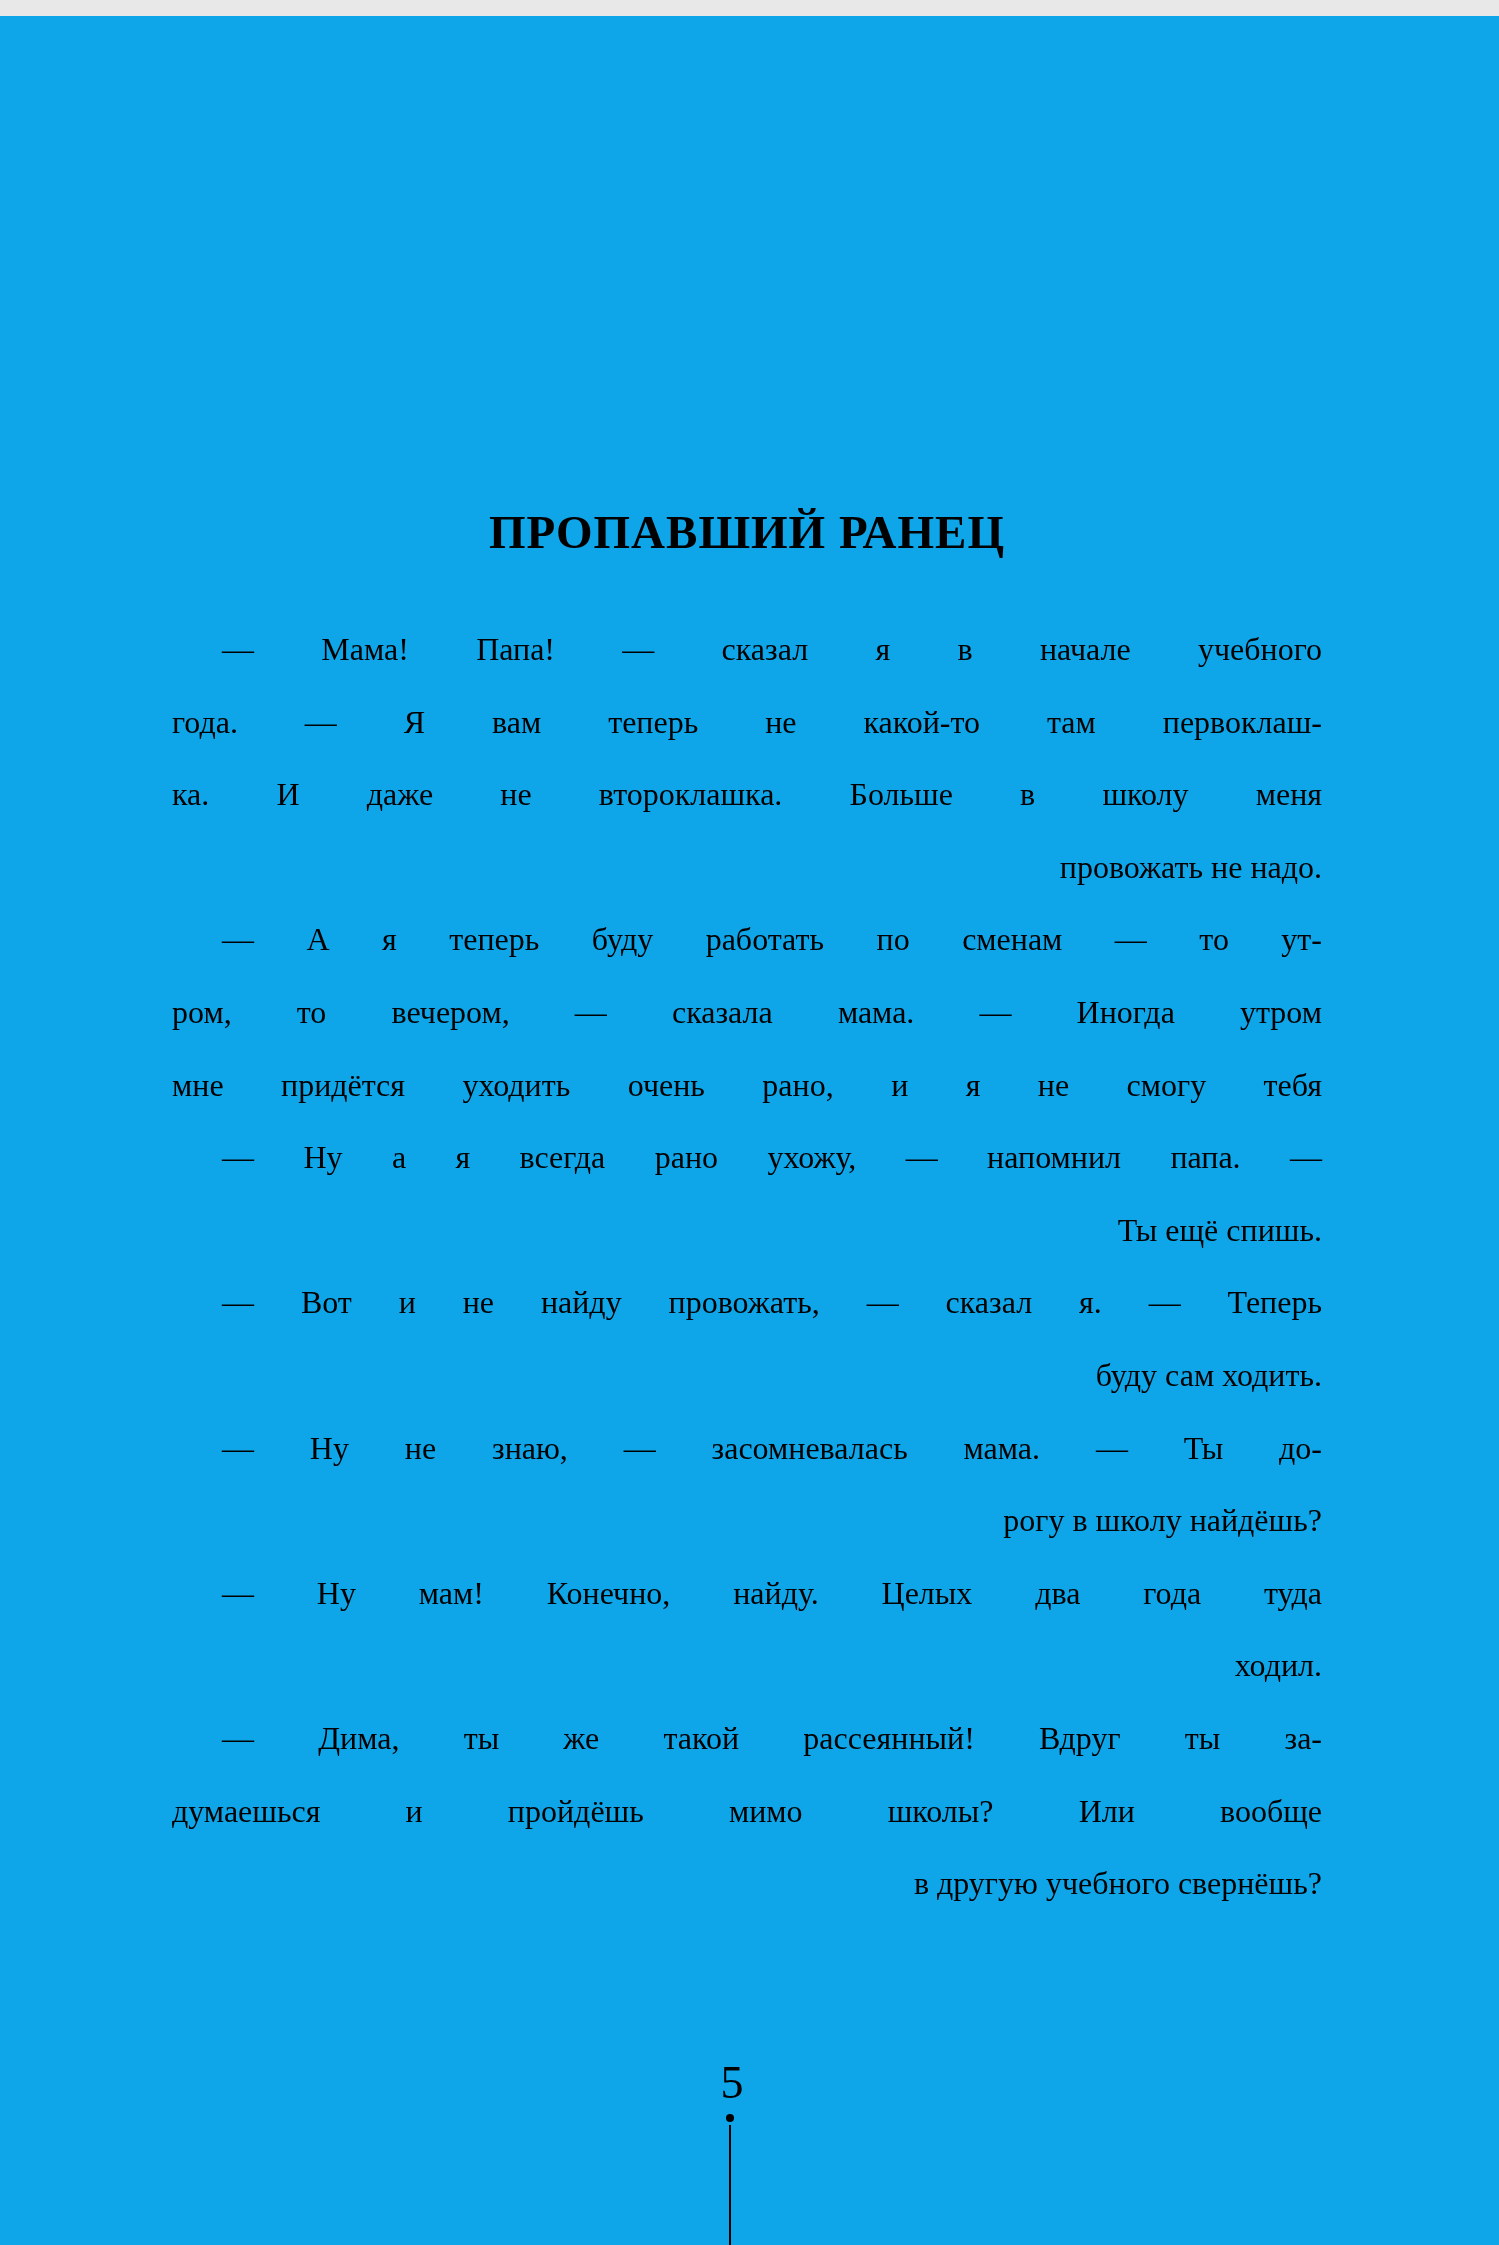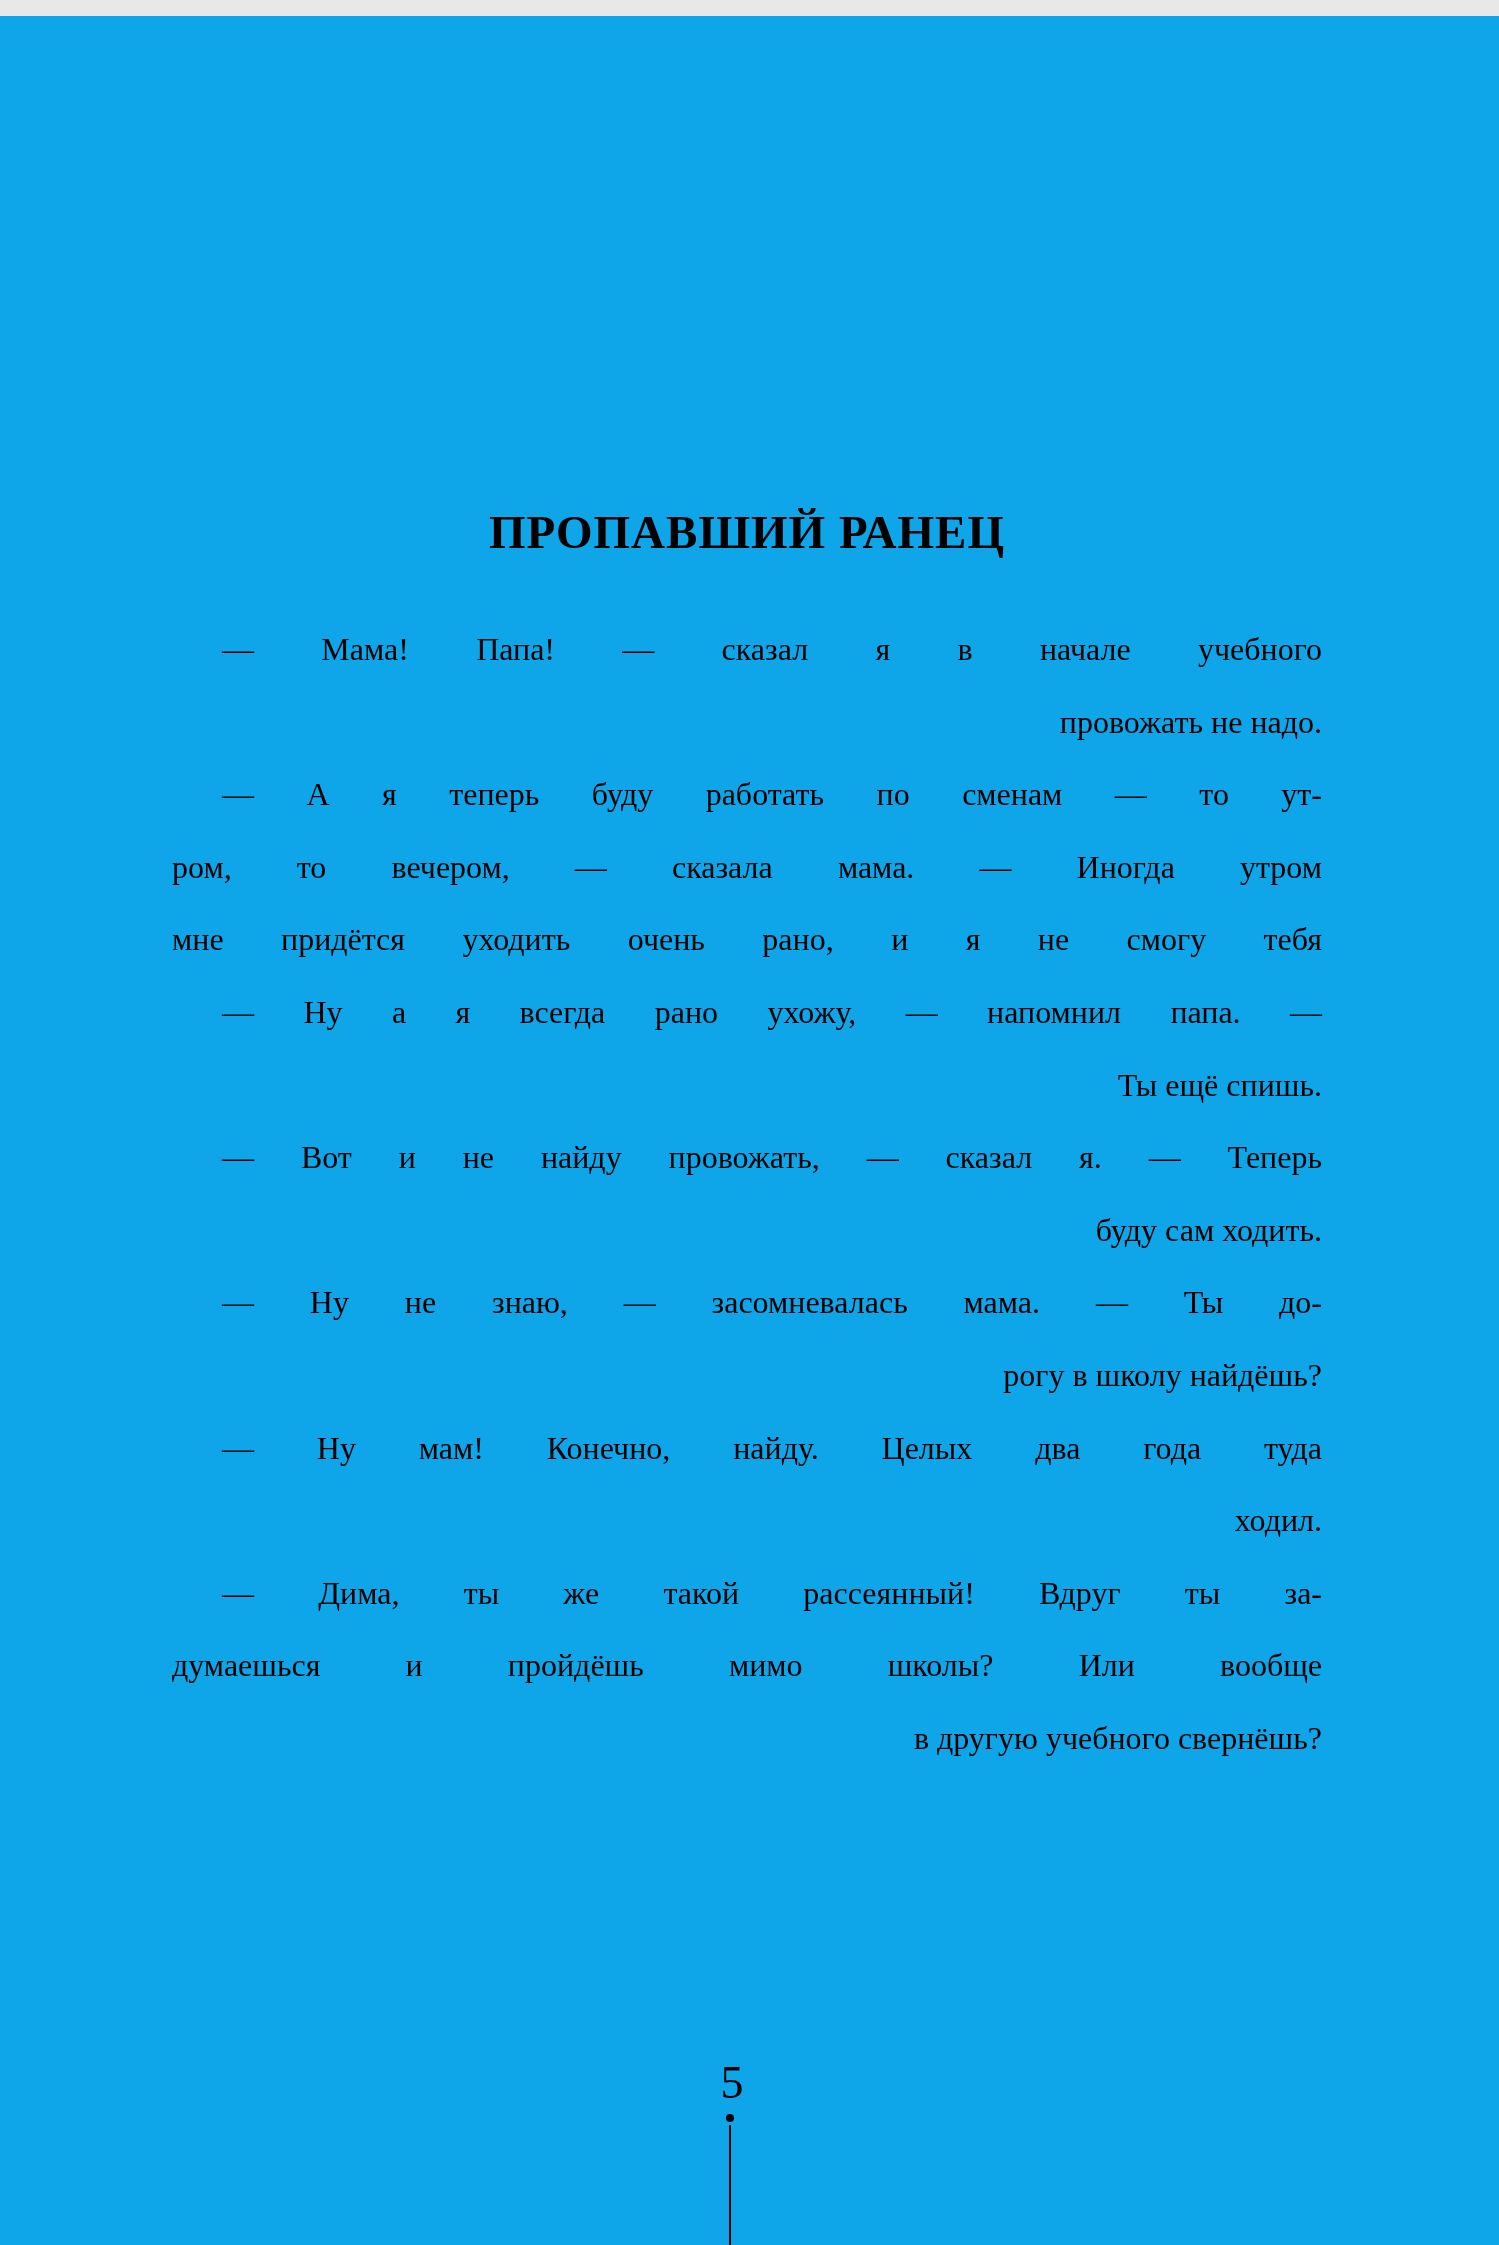--- a/index.html
+++ b/index.html
@@ -82,20 +82,22 @@
 </style>
 </head>
 <body>
 
 <div class="page">
 
   <div class="chapter-title">ПРОПАВШИЙ РАНЕЦ</div>
 
   <div class="story">
     <div class="line indent just">— Мама! Папа! — сказал я в начале учебного</div>
+    <div class="line just">года. — Я вам теперь не какой-то там первоклаш-</div>
+    <div class="line just">ка. И даже не второклашка. Больше в школу меня</div>
     <div class="line last">провожать не надо.</div>
     <div class="line indent just">— А я теперь буду работать по сменам — то ут-</div>
     <div class="line just">ром, то вечером, — сказала мама. — Иногда утром</div>
     <div class="line just">мне придётся уходить очень рано, и я не смогу тебя</div>
     <div class="line indent just">— Ну а я всегда рано ухожу, — напомнил папа. —</div>
     <div class="line last">Ты ещё спишь.</div>
     <div class="line indent just">— Вот и не найду провожать, — сказал я. — Теперь</div>
     <div class="line last">буду сам ходить.</div>
     <div class="line indent just">— Ну не знаю, — засомневалась мама. — Ты до-</div>
     <div class="line last">рогу в школу найдёшь?</div>

